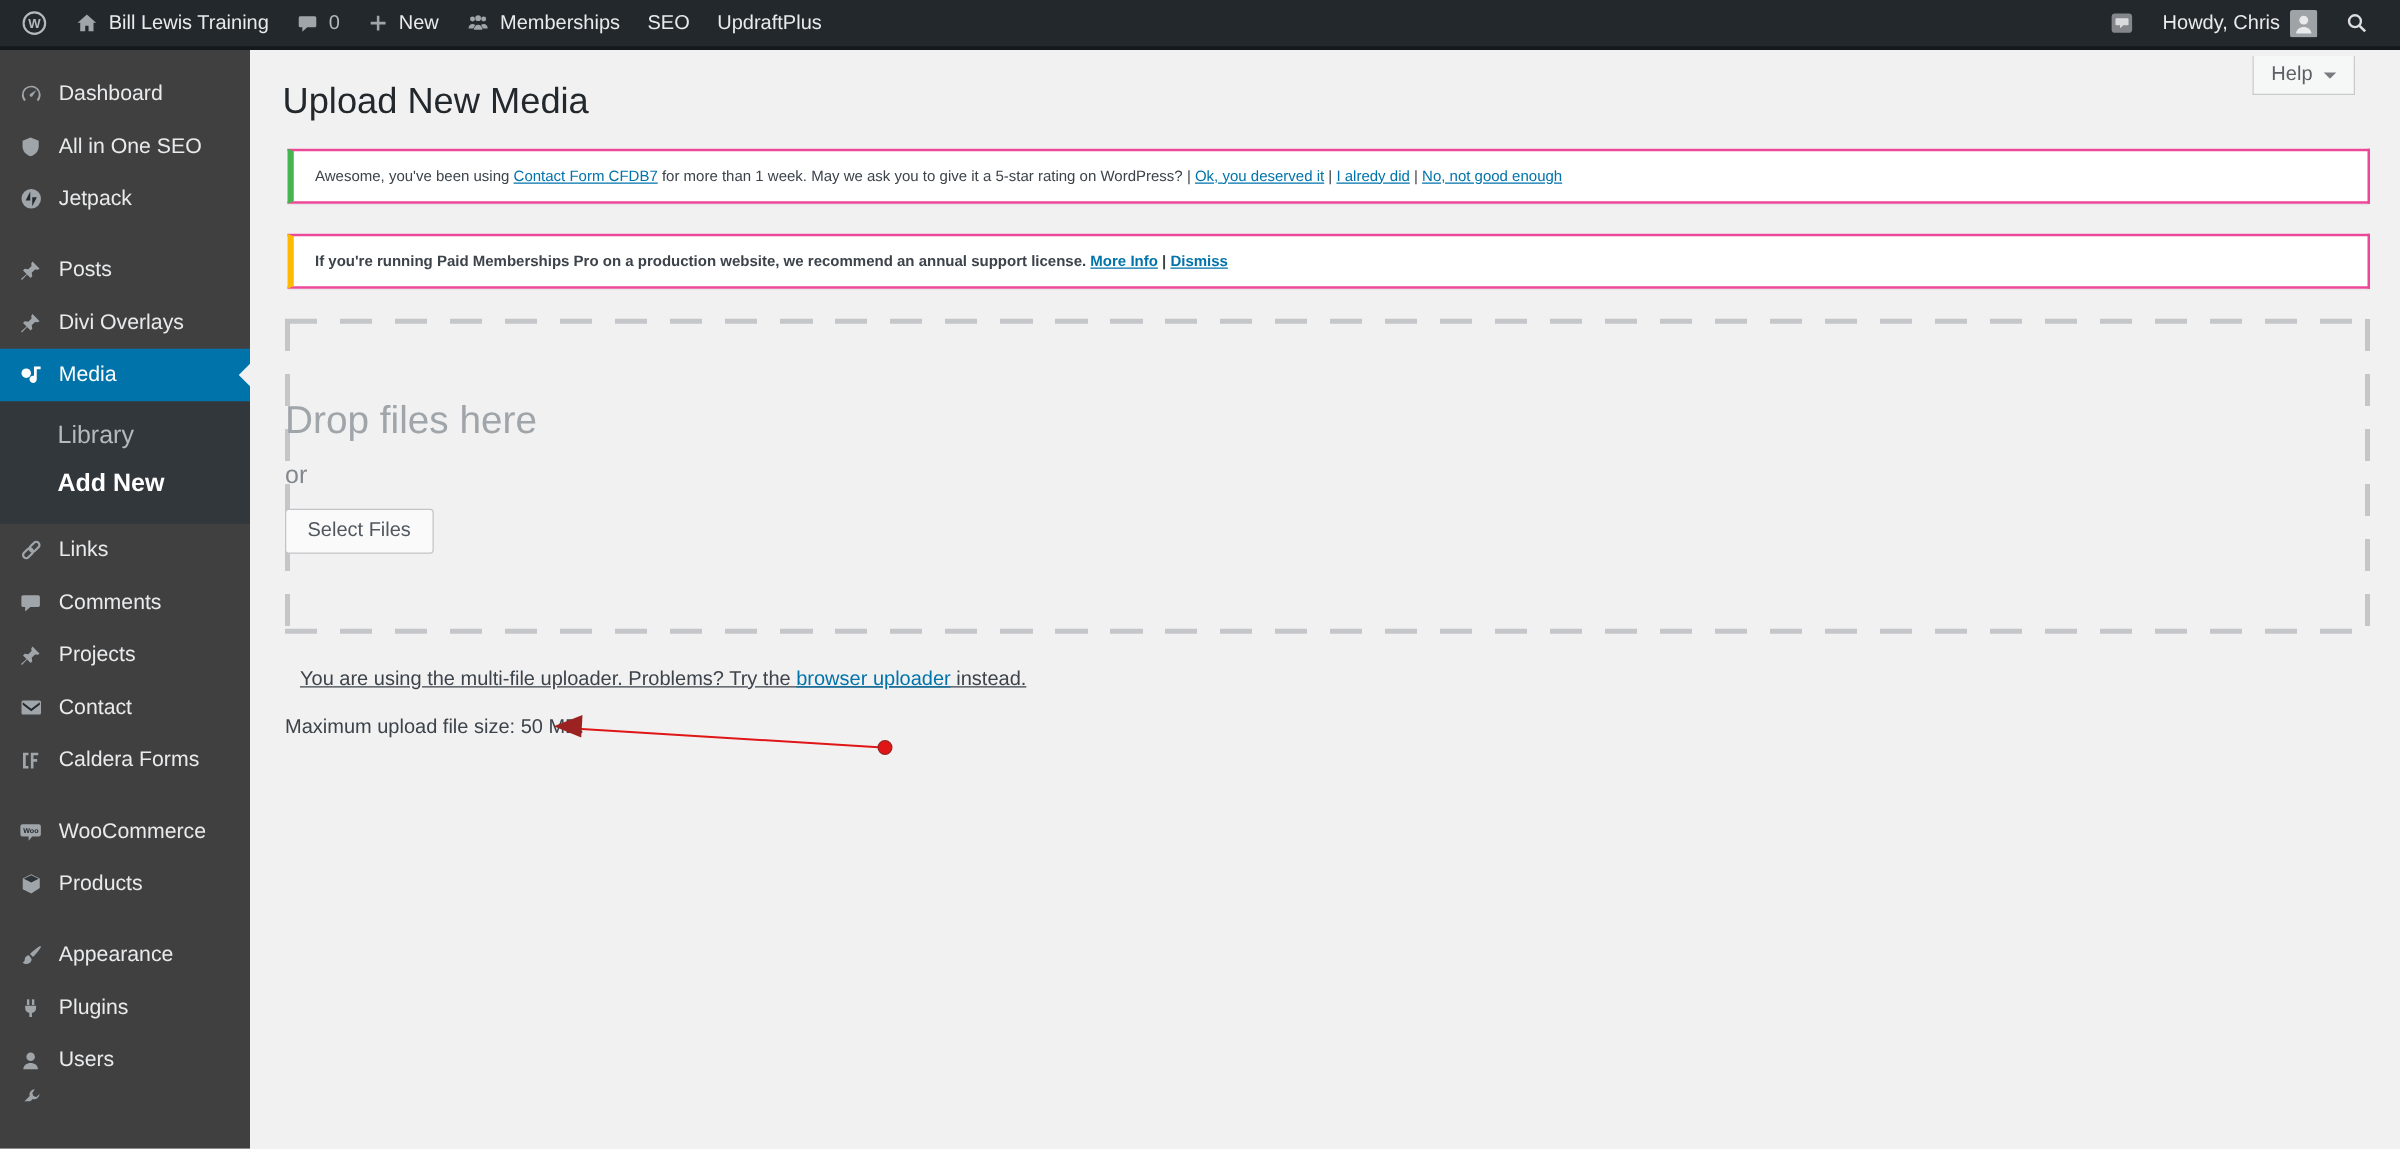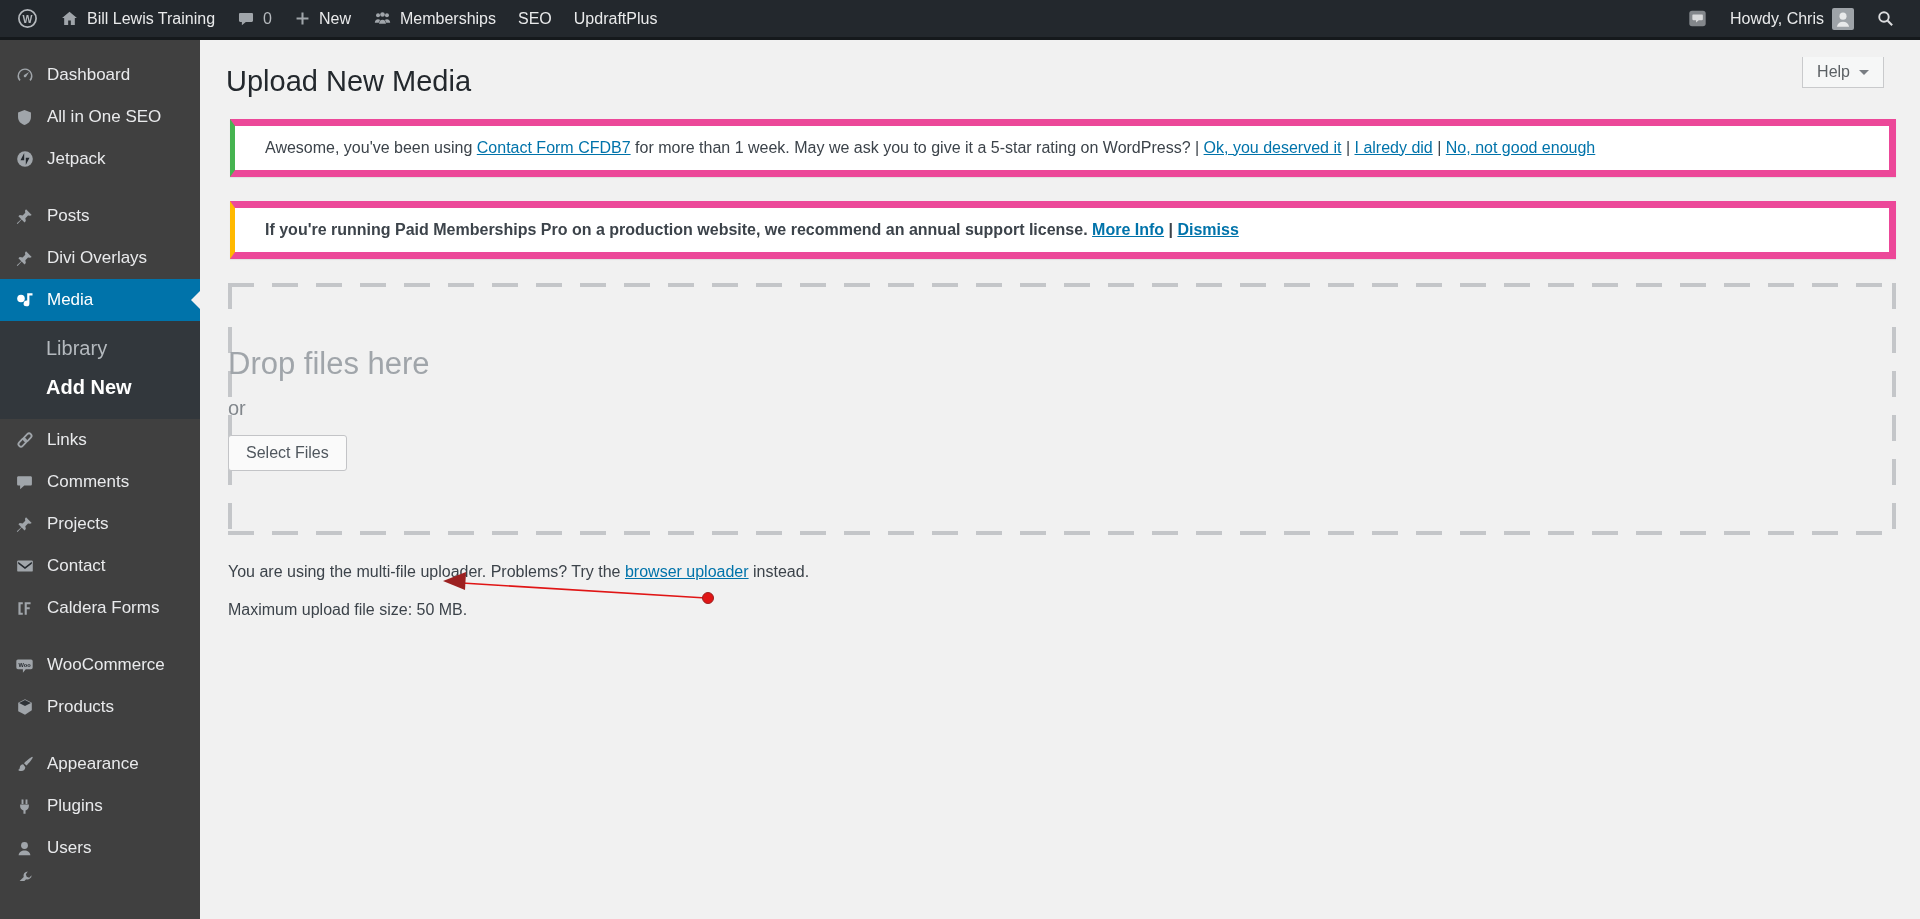--- a/index.html
+++ b/index.html
@@ -36,53 +36,53 @@
     border:9px solid transparent;border-right-color:#f1f1f1;
   }
   .menu-sep{height:15px;}
   .submenu{background:#32373c;padding:8px 0 12px;}
   .submenu-item{padding:8px 0 8px 46px;font-size:20px;color:#b4b9be;cursor:pointer;}
   .submenu-item.current{color:#fff;font-weight:bold;}
   .menu-item.clipped{height:12px;overflow:hidden;align-items:flex-start;}
   
   .content{flex:1;position:relative;background:#f1f1f1;}
   .help-tab{
-    position:absolute;top:17px;right:36px;background:#f6f7f7;
+    position:absolute;top:5px;right:36px;background:#f6f7f7;
     border:1px solid #c9cacc;border-top:none;padding:6px 14px;
     font-size:16px;color:#5b6064;display:flex;gap:9px;align-items:center;cursor:pointer;
   }
   .caret{width:0;height:0;border:5px solid transparent;border-top-color:#787d82;margin-top:6px;}
   h1.page-title{
     font-size:29px;font-weight:400;color:#23282d;
     margin:24px 24px 20px 26px;line-height:1.2;
   }
   .notice{
-    background:#fff;border:7px solid #ec4899;box-shadow:0 1px 1px rgba(0,0,0,.06);
-    margin:0 24px 24px 30px;padding:13px 30px;font-size:16px;color:#3c434a;
+    background:#fff;border:2px solid #ec4899;box-shadow:0 1px 1px rgba(0,0,0,.06);
+    margin:0 24px 24px 30px;padding:13px 17px;font-size:12px;color:#3c434a;
   }
   .notice.success{border-left:5px solid #46b450;}
   .notice.warning{border-left:5px solid #ffb900;font-weight:bold;}
   .notice a{color:#0073aa;text-decoration:underline;cursor:pointer;}
   .upload-area{
     margin:24px 24px 0 28px;height:252px;
     display:flex;flex-direction:column;align-items:flex-start;justify-content:center;
     background:
       repeating-linear-gradient(90deg,#c4c6c9 0 26px,transparent 26px 44px) 0 0 / 100% 4px no-repeat,
       repeating-linear-gradient(90deg,#c4c6c9 0 26px,transparent 26px 44px) 0 100% / 100% 4px no-repeat,
       repeating-linear-gradient(180deg,#c4c6c9 0 26px,transparent 26px 44px) 0 0 / 4px 100% no-repeat,
       repeating-linear-gradient(180deg,#c4c6c9 0 26px,transparent 26px 44px) 100% 0 / 4px 100% no-repeat;
   }
   .drop-title{font-size:31px;color:#a0a5aa;}
   .or-label{font-size:20px;color:#82878c;margin:15px 0;}
   .select-btn{
     background:#fafafa;border:1px solid #c3c4c7;border-radius:3px;
     padding:8px 17px;font-size:16px;color:#50575e;cursor:pointer;
     font-family:"Liberation Sans","DejaVu Sans",sans-serif;
   }
-  .uploader-note{margin:28px 24px 0 28px;font-size:16px;color:#3c434a;}
+  .uploader-note{margin:28px 24px 0 40px;font-size:16px;color:#3c434a;text-decoration:underline;}
   .uploader-note a{color:#0073aa;text-decoration:underline;cursor:pointer;}
   .max-size{margin:20px 24px 0 28px;font-size:16px;color:#3c434a;}
   .annotation-svg{position:absolute;left:0;top:0;width:100%;height:100%;pointer-events:none;}
 </style>
 </head>
 <body>
 
 <div class="adminbar">
   <div class="ab-item">
     <svg width="21" height="21" viewBox="0 0 20 20">

